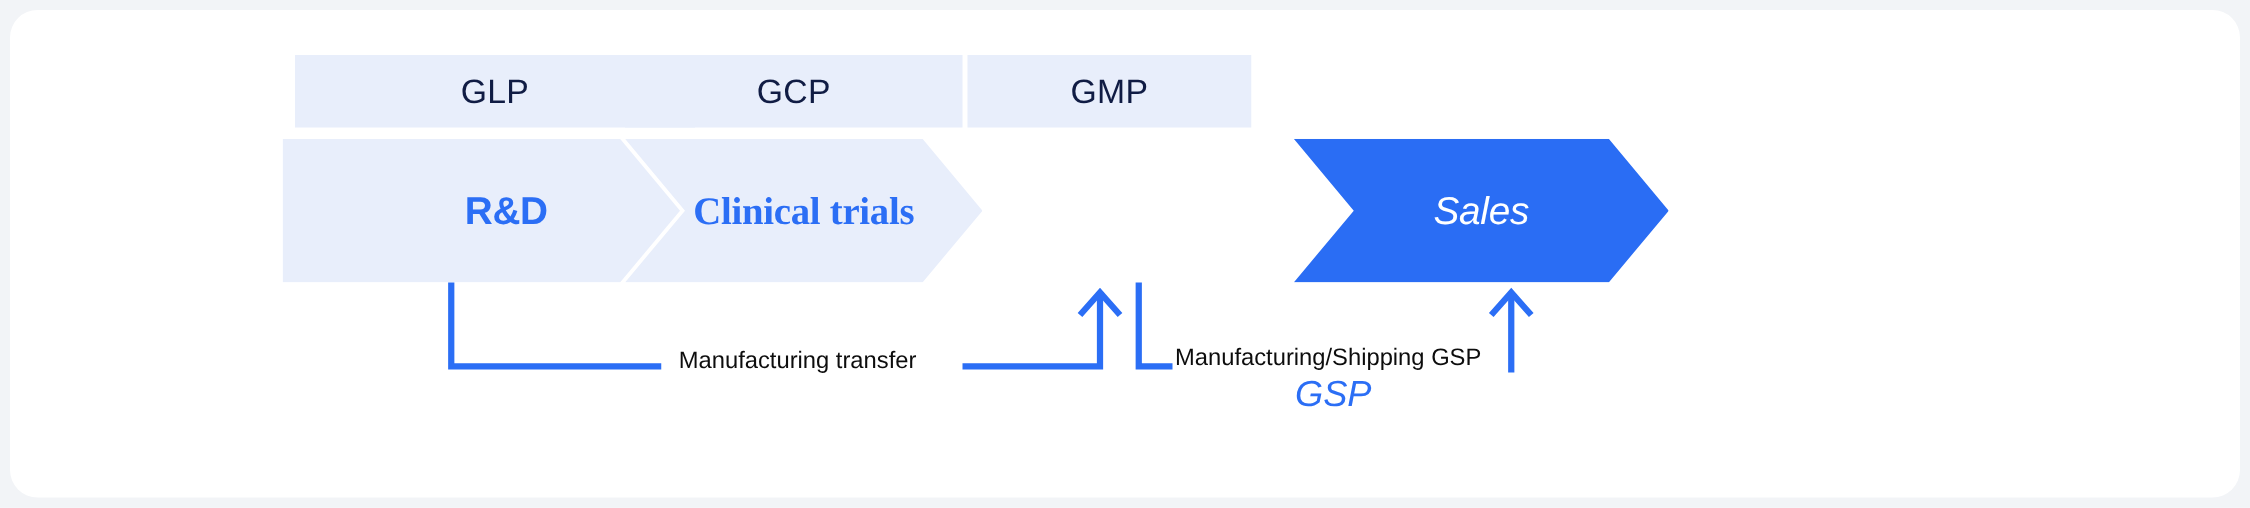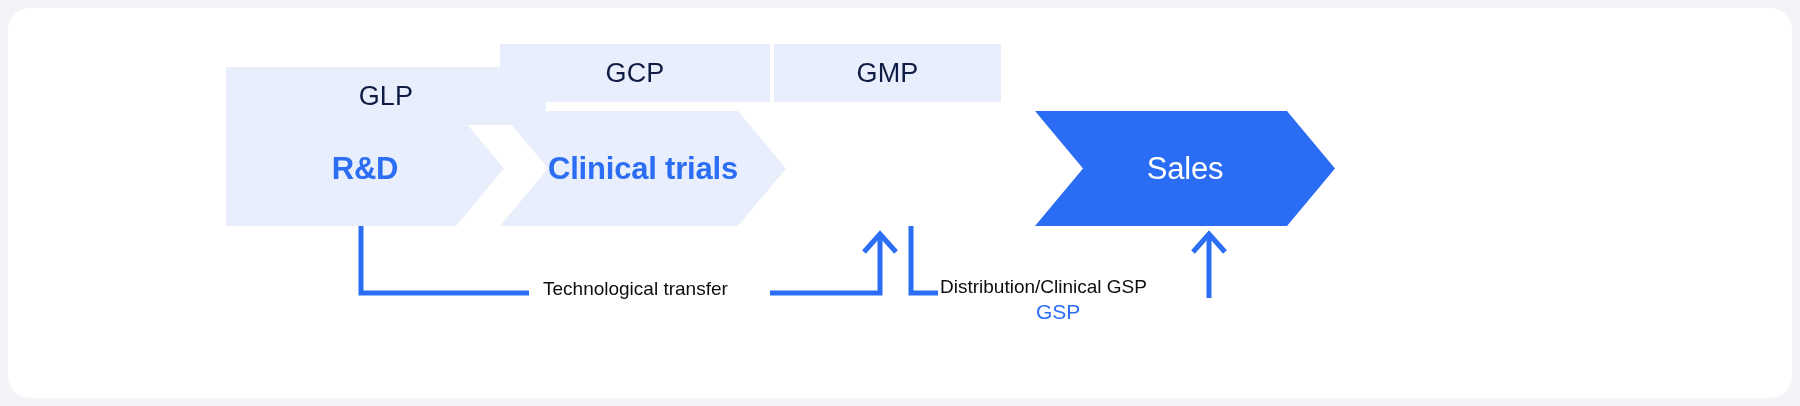--- a/index.html
+++ b/index.html
@@ -68,61 +68,62 @@
   .chev.solid { background: #2a6df4; color: #ffffff; font-weight: 400; }
 
   .chev.start {
     clip-path: polygon(0 0, calc(100% - 48px) 0, 100% 50%, calc(100% - 48px) 100%, 0 100%);
   }
   .chev.mid {
     clip-path: polygon(0 0, calc(100% - 48px) 0, 100% 50%, calc(100% - 48px) 100%, 0 100%, 48px 50%);
   }
   .chev.end {
     clip-path: polygon(0 0, calc(100% - 48px) 0, 100% 50%, calc(100% - 48px) 100%, 0 100%, 48px 50%);
+    font-style: italic;
   }
 
   
   #annot {
     position: absolute;
     left: 0; top: 0;
     width: 1784px; height: 390px;
     pointer-events: none;
   }
   .anno-label {
     position: absolute;
     font-size: 19px;
     white-space: nowrap;
     line-height: 1.15;
   }
   .anno-label.dark { color: #0d0d0d; }
-  .anno-label.blue { color: #2b6ef5; font-size: 21px; }
+  .anno-label.blue { color: #2b6ef5; font-size: 29px; font-style: italic; }
 </style>
 </head>
 <body>
 
 <div id="stage">
   <div id="card">
 
     <div class="top-row">
-      <div class="top-box" style="left:218px; width:320px;margin-top:23px;">
+      <div class="top-box" style="left:228px; width:320px;">
         <span>GLP</span>
       </div>
       <div class="top-box" style="left:492px; width:270px;">
         <span>GCP</span>
       </div>
       <div class="top-box" style="left:766px; width:227px;">
         <span>GMP</span>
       </div>
     </div>
 
     <div class="stage-row">
-      <div class="chev light start" style="left:218px; width:278px;">
+      <div class="chev light start" style="left:218px; width:278px;padding-left:40px;">
         <span>R&amp;D</span>
       </div>
-      <div class="chev light mid" style="left:492px; width:286px;">
+      <div class="chev light mid" style="left:492px; width:286px;font-family:Liberation Serif, serif;">
         <span>Clinical trials</span>
       </div>
       <div class="chev solid end" style="left:1027px; width:300px;">
         <span>Sales</span>
       </div>
     </div>
 
     <svg id="annot" viewBox="0 0 1784 390" width="1784" height="390">
 
       <g>
@@ -131,20 +132,20 @@
         <path d="M 856 244 L 872 226 L 888 244" fill="none" stroke="#2b6ef5" stroke-width="5" stroke-linecap="butt" stroke-linejoin="miter"></path>
       </g>
 
       <g>
         <path d="M 903 218 L 903 285 L 930 285" fill="none" stroke="#2b6ef5" stroke-width="5"></path>
         <path d="M 1201 290 L 1201 228" fill="none" stroke="#2b6ef5" stroke-width="5"></path>
         <path d="M 1185 244 L 1201 226 L 1217 244" fill="none" stroke="#2b6ef5" stroke-width="5" stroke-linecap="butt" stroke-linejoin="miter"></path>
       </g>
     </svg>
 
-    <div class="anno-label dark" style="left:535px; top:270px;">Technological transfer</div>
+    <div class="anno-label dark" style="left:535px; top:270px;">Manufacturing transfer</div>
 
-    <div class="anno-label dark" style="left:932px; top:268px;">Distribution/Clinical GSP</div>
+    <div class="anno-label dark" style="left:932px; top:268px;">Manufacturing/Shipping GSP</div>
 
     <div class="anno-label blue" style="left:1028px; top:292px;">GSP</div>
 
   </div>
 </div>
 
 </body></html>

